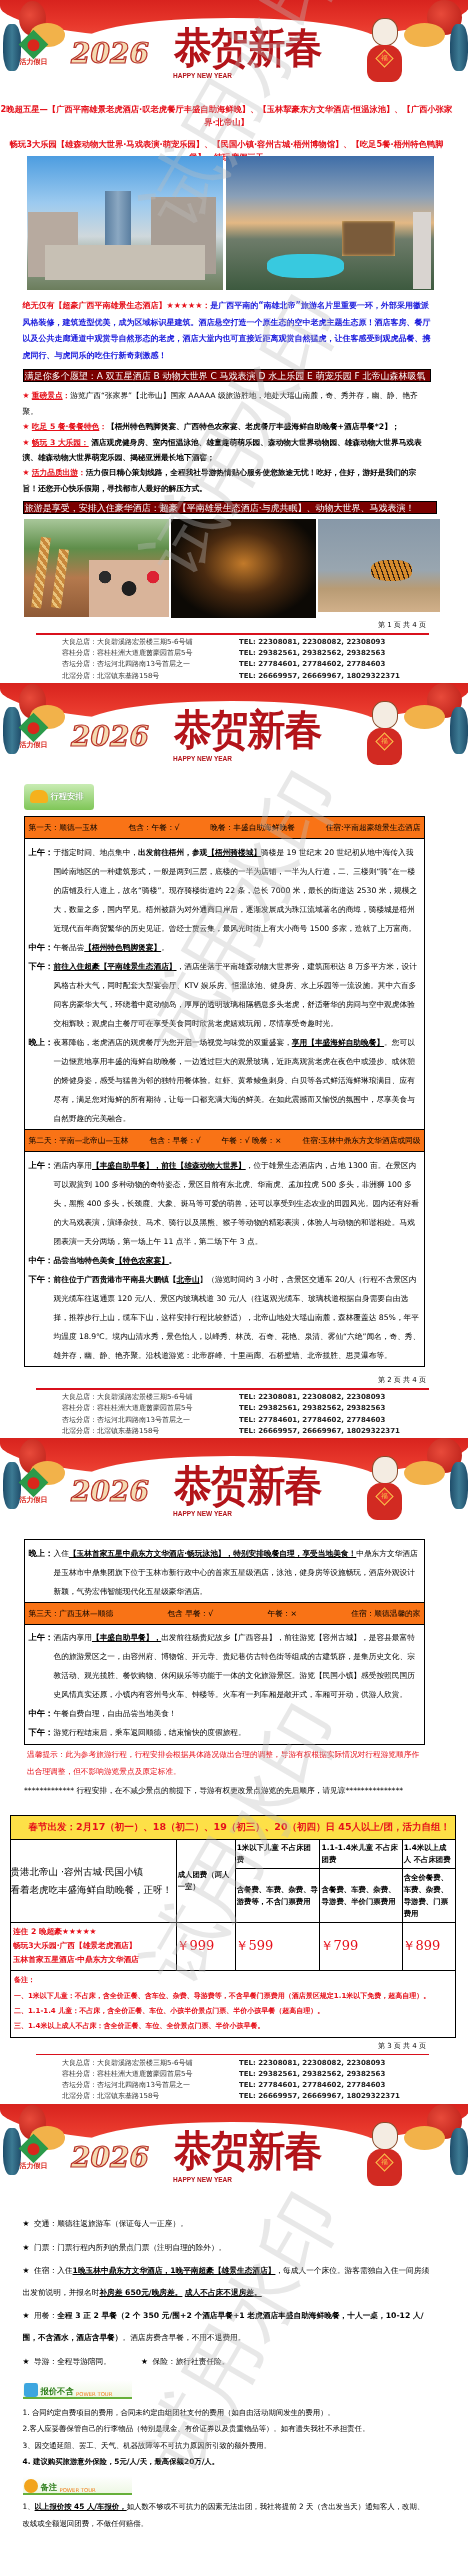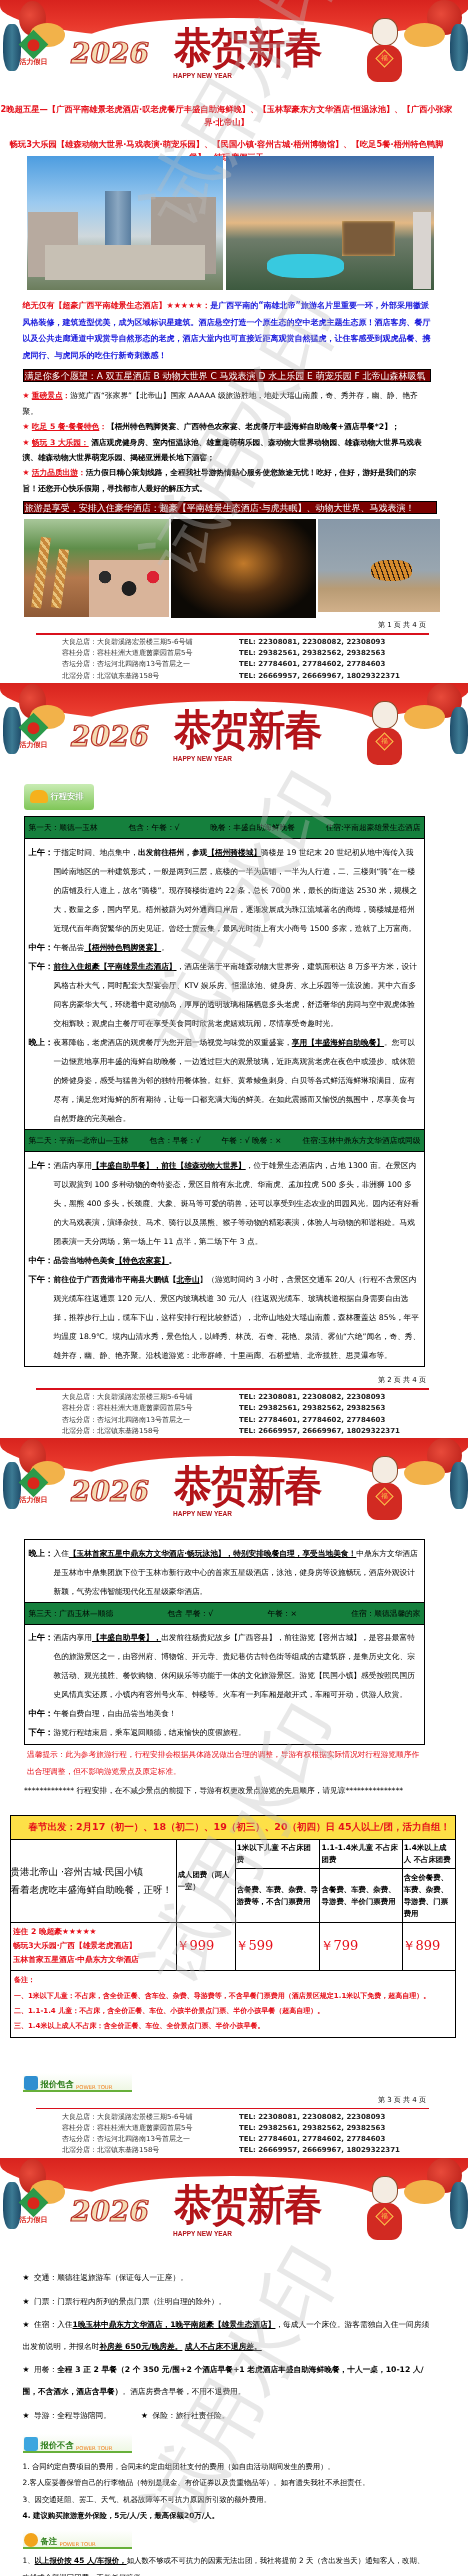--- a/index.html
+++ b/index.html
@@ -73,21 +73,21 @@
   .footer .rows { position: absolute; left: 62px; top: 4.1px; font-size: 7px; line-height: 11.2px; color: #333; }
   .footer .row { display: flex; }
   .footer .addr { width: 177px; }
   .footer .tel { font-weight: bold; color: #222; font-family: "DejaVu Sans", sans-serif; }
 
   
   .section-icon { margin: 0 0 0 24px; width: 70px; height: 26px; border-radius: 3.5px; background: linear-gradient(180deg,#c9ecb4 0%,#7fc657 100%); display: flex; align-items: center; padding-left: 6px; gap: 2.4px; }
   .section-icon .ic { width: 18px; height: 13px; border-radius: 7px 7px 2.4px 2.4px; background: #f5b11d; position: relative; }
   .section-icon .lbl { color: #fff; font-weight: bold; font-size: 8.3px; text-shadow: 0 0 1.2px #3b7c2a; }
   .itin { margin: 6px 28px 0 24px; border: 0.6px solid #000; border-bottom: none; }
-  .dayhead { background: #15803d; border-bottom: 0.6px solid #000; font-size: 7.7px; line-height: 13px; padding: 4.1px 3.5px; display: flex; justify-content: space-between; white-space: nowrap; }
+  .dayhead { background: #f97316; border-bottom: 0.6px solid #000; font-size: 7.7px; line-height: 13px; padding: 4.1px 3.5px; display: flex; justify-content: space-between; white-space: nowrap; }
   .dayhead + .daybody { border-top: none; }
   .daybody { padding: 3.5px 3.5px 1.2px 3.5px; border-bottom: 0.6px solid #000; }
   .slot { display: flex; font-size: 7.7px; line-height: 19px; }
   .slot .k { flex: 0 0 25px; font-weight: bold; font-size: 8.3px; }
   .slot .v { flex: 1; }
   .slot .v .bu { font-weight: bold; text-decoration: underline; }
   .slot .v b { font-weight: bold; }
 
   .tip-red { color: #e6101a; font-size: 7.7px; line-height: 16.6px; padding: 2.4px 28px 0 27px; }
   .stars-line { font-size: 7.7px; padding: 3.5px 24px 0 24px; line-height: 13px; height: 35px; }
@@ -408,27 +408,20 @@
       <td colspan="5" class="notes">
         <div>备注：</div>
         <div>一、1米以下儿童：不占床，含全价正餐、含车位、杂费、导游费等，不含早餐门票费用（酒店景区规定1.1米以下免费，超高自理）。</div>
         <div>二、1.1-1.4 儿童：不占床，含全价正餐、车位、小孩半价景点门票、半价小孩早餐（超高自理）。</div>
         <div>三、1.4米以上成人不占床：含全价正餐、车位、全价景点门票、半价小孩早餐。</div>
       </td>
     </tr>
   </tbody>
     </table>
 
-  <div style="padding:35px 0 0 22.5px;">
-    <div class="badge-img">
-        <span class="bi" style="background:#2f8fd0;"></span>
-        <span class="bt">报价包含</span>
-        <span class="bs">POWER TOUR</span>
-      </div>
-  </div>
   <div class="pagenum">第 3 页 共 4 页</div>
   <div class="footer">
     <div class="line"></div>
     <div class="rows">
       <div class="row">
           <span class="addr"><span>大良总店：</span><span>大良碧溪路宏景楼三期5-6号铺</span></span>
           <span class="tel">TEL:  22308081, 22308082, 22308093</span>
         </div>
       <div class="row">
           <span class="addr"><span>容桂分店：</span><span>容桂桂洲大道鹿茵豪园首层5号</span></span>

